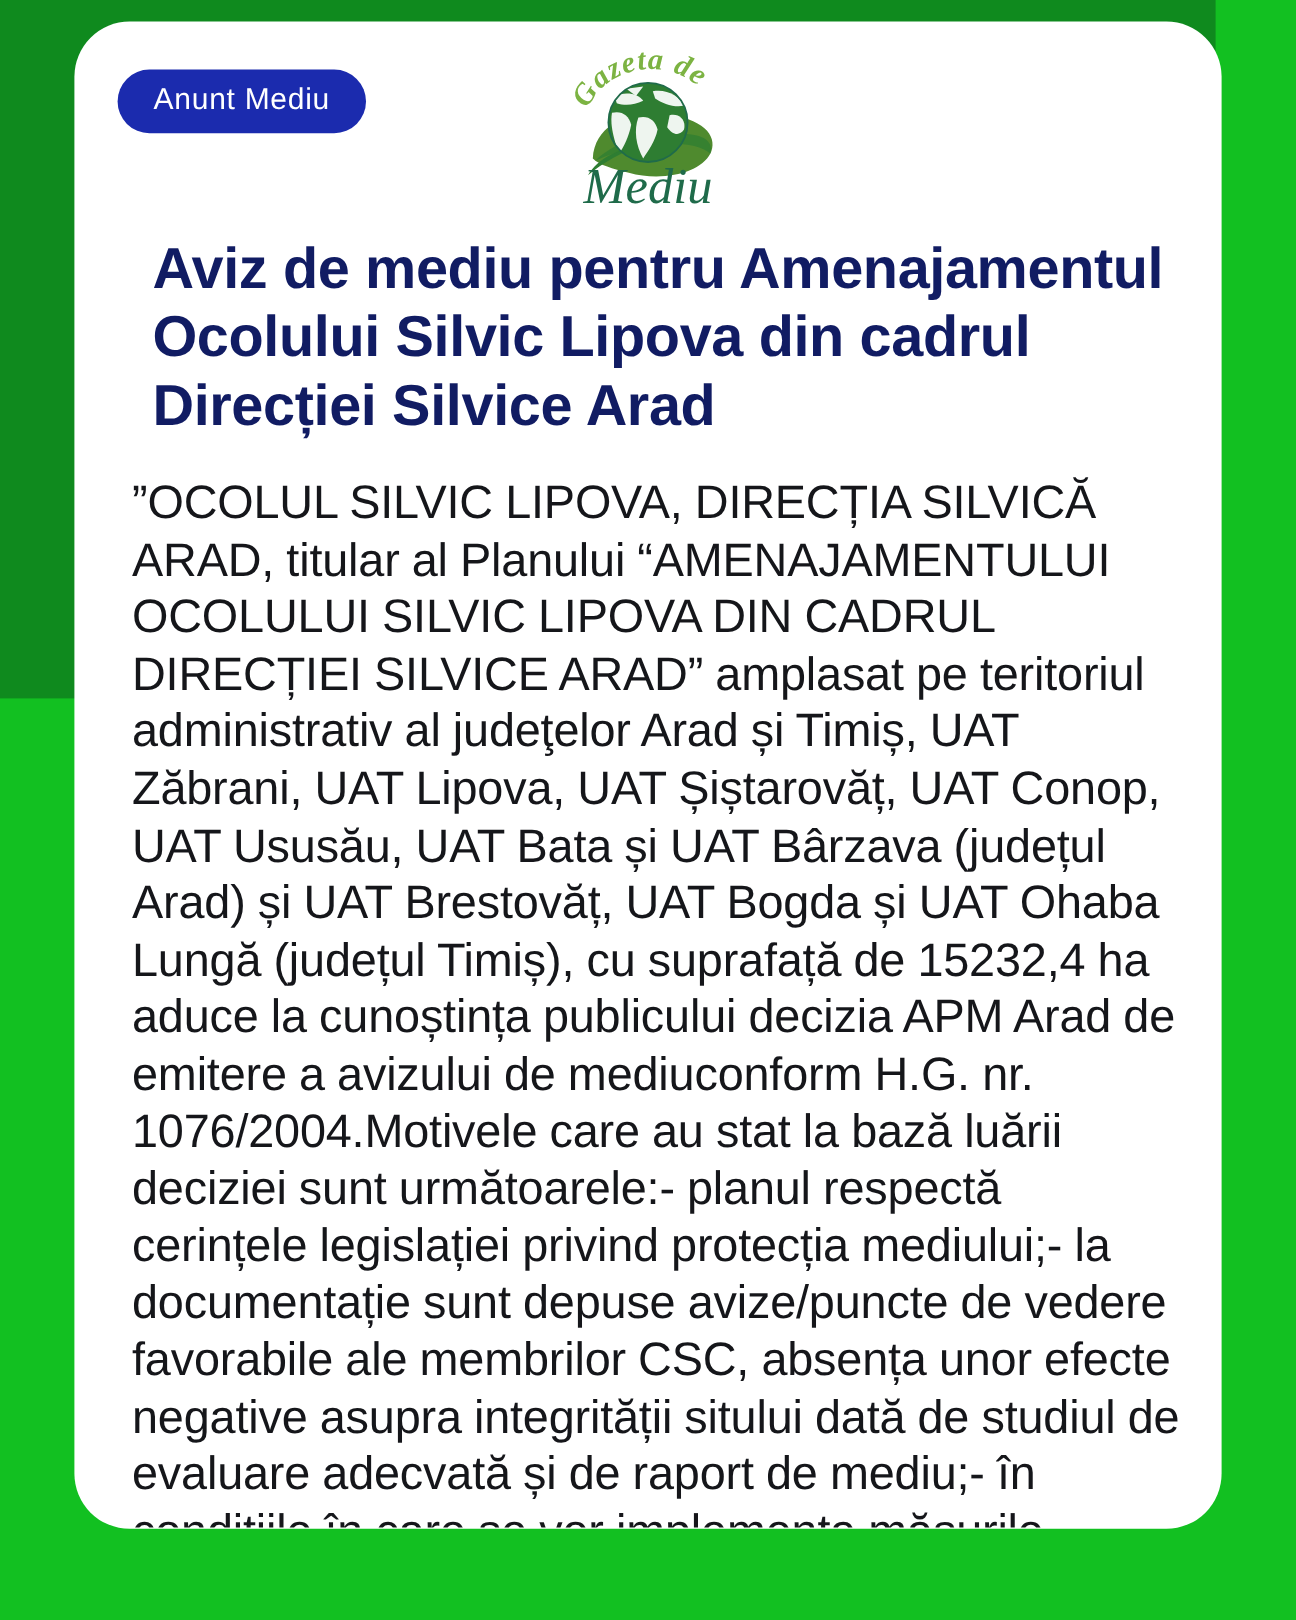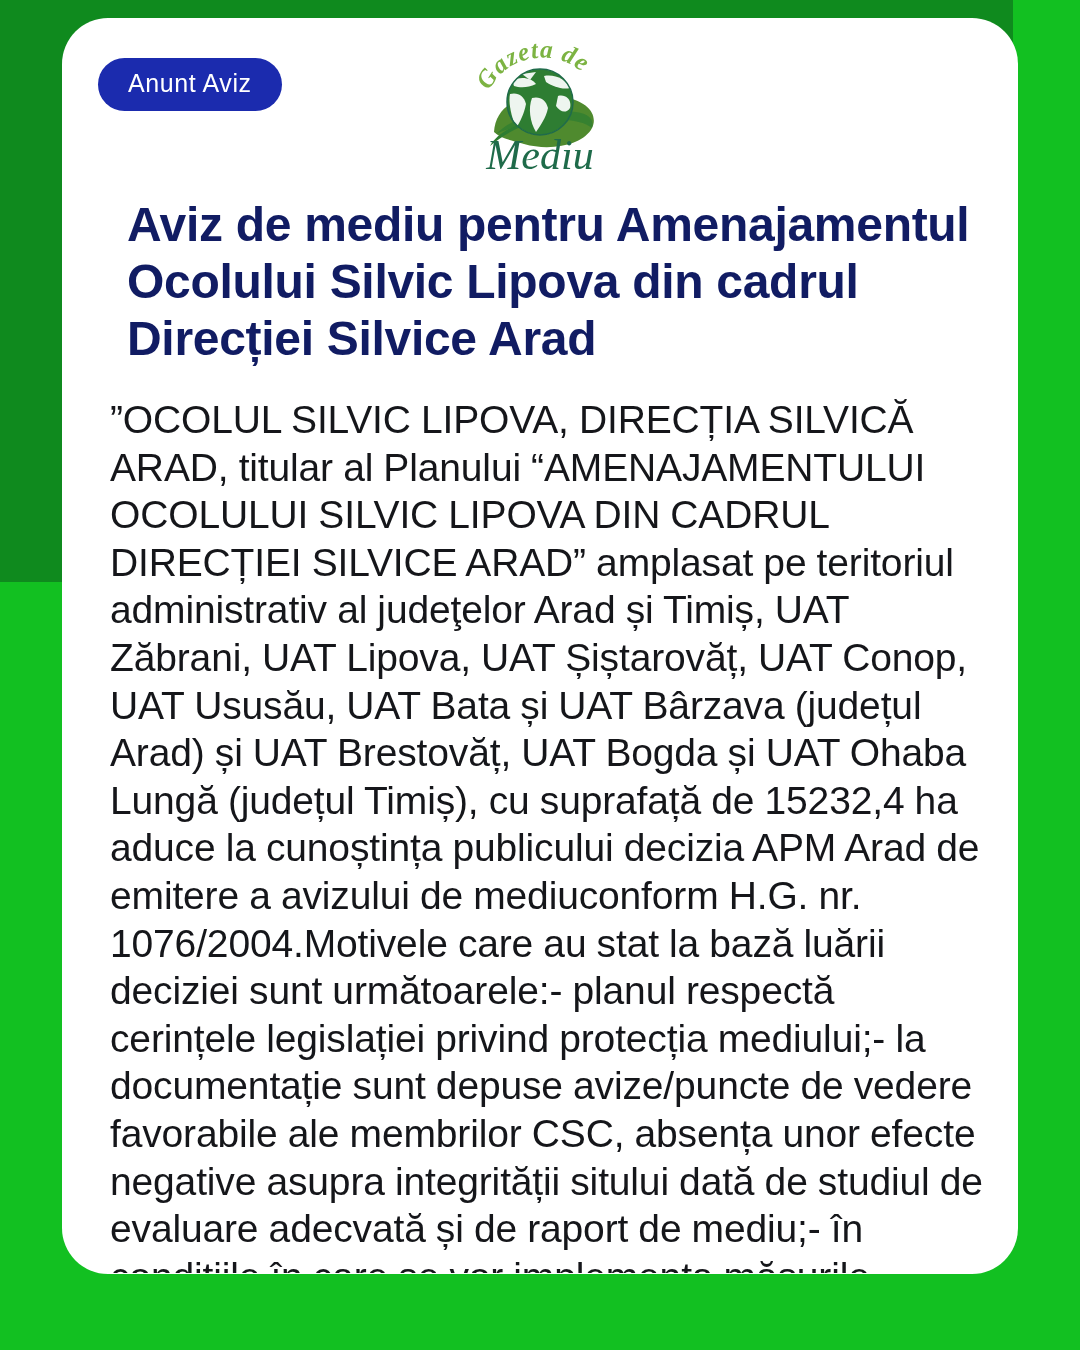--- a/index.html
+++ b/index.html
@@ -122,21 +122,21 @@
 
 <div id="bg-bright"></div>
 <div id="bg-dark"></div>
 
 <div id="card"></div>
 
 <div id="content">
 
   <div id="header-row">
 
-    <div id="badge">Anunt Aviz</div>
+    <div id="badge">Anunt Mediu</div>
 
     <div id="logo">
       <svg viewBox="0 0 150 140" xmlns="http://www.w3.org/2000/svg">
         <defs>
           <path id="arcTop" d="M 22 60 A 56 50 0 0 1 128 52" fill="none"></path>
           <clipPath id="globeClip">
             <circle cx="74" cy="66" r="33"></circle>
           </clipPath>
         </defs>
 

